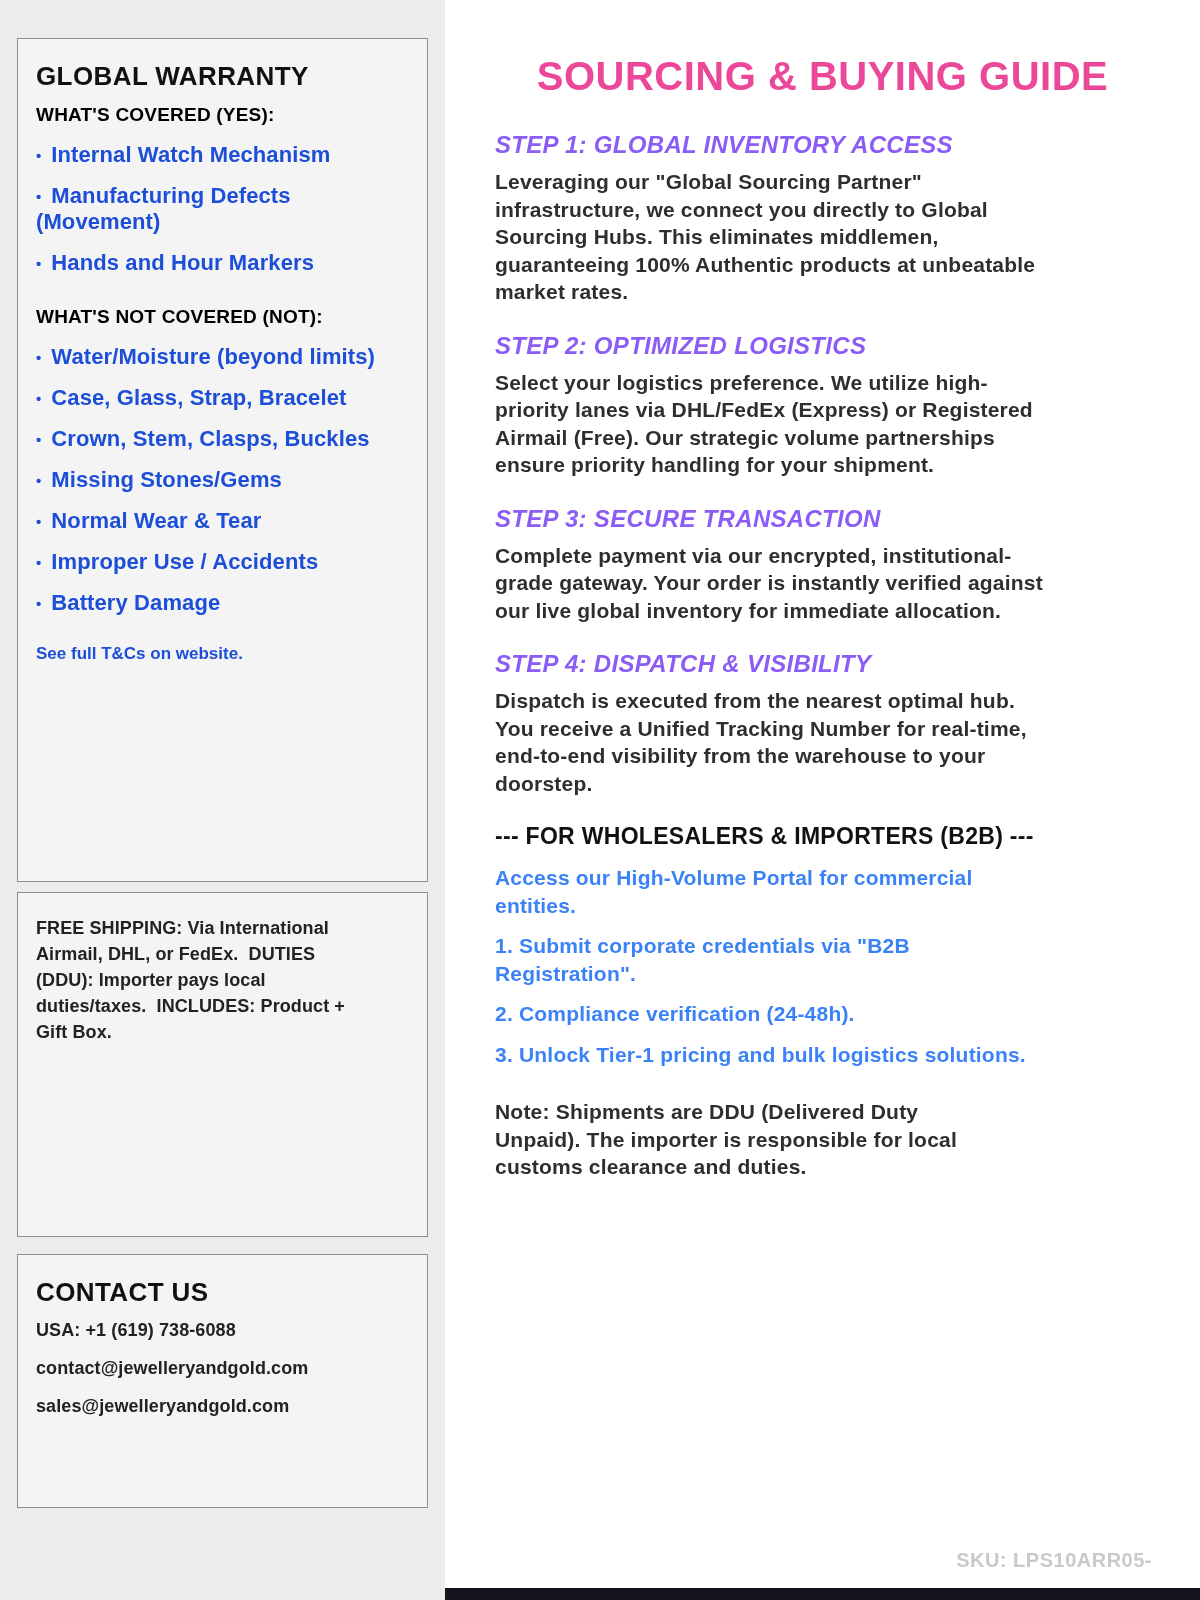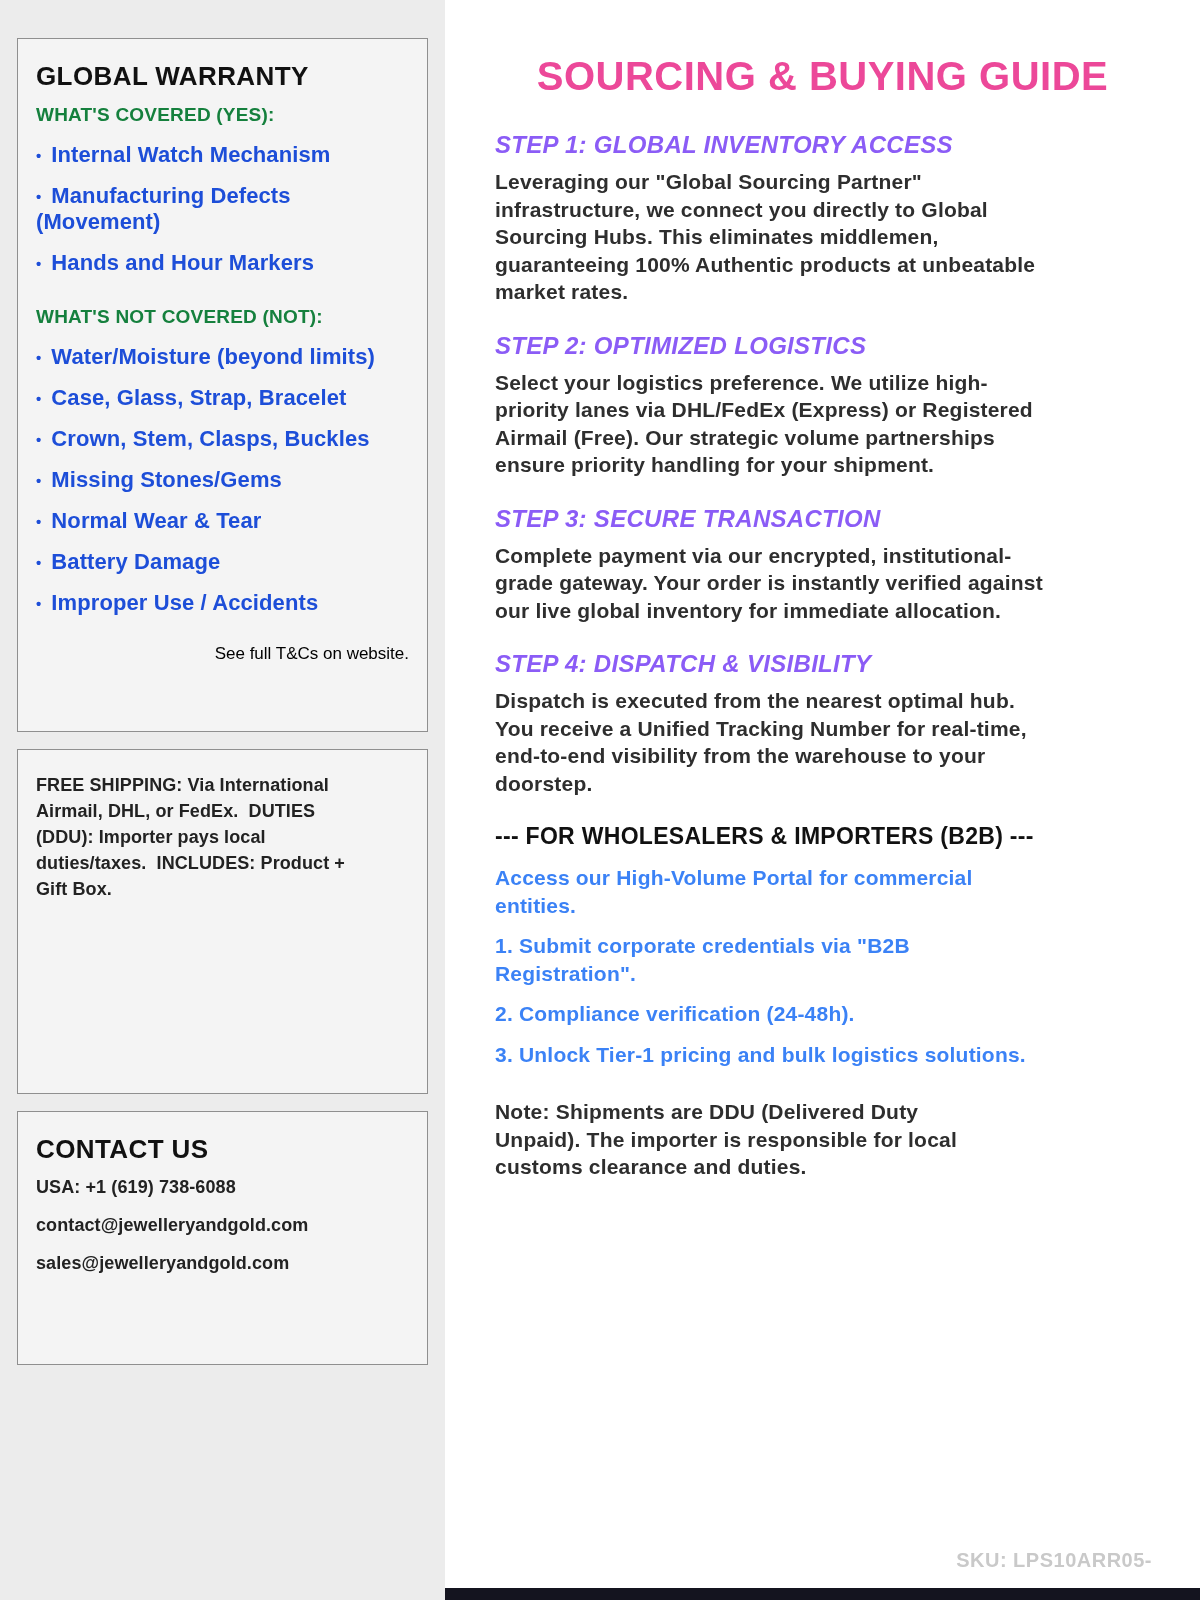--- a/index.html
+++ b/index.html
@@ -16,42 +16,42 @@
     width: 445px; min-width: 445px; height: 100%;
     background: #ececec;
     padding: 38px 17px 17px 17px;
   }
   .box {
     background: #f4f4f4;
     border: 1px solid #8f8f8f;
     padding: 22px 18px;
     width: 411px;
   }
-  .warranty-box { height: 694px; margin-bottom: 17px; }
+  .warranty-box { height: 844px; margin-bottom: 10px; }
   .terms-box    { height: 345px; margin-bottom: 17px; }
   .contact-box  { height: 254px; }
 
   .box-title {
     font-size: 26px; font-weight: 800; color: #111;
     letter-spacing: 0.4px; margin-bottom: 12px;
   }
   .sub-heading {
-    font-size: 19px; font-weight: 800; color: #15803d;
+    font-size: 19px; font-weight: 800; color: #000000;
     margin-bottom: 16px; letter-spacing: 0.2px;
   }
   .warranty-list { list-style: none; }
   .warranty-list li {
     font-size: 22px; font-weight: 700; color: #1d4ed8;
     margin-bottom: 15px; letter-spacing: 0.1px;
   }
   .warranty-list li::before { content: "•"; font-size: 15px; margin-right: 10px; position: relative; top: -1px; }
   .gap-top { margin-top: 30px; }
   .footnote {
-    margin-top: 28px; color: #000000;
-    font-size: 17px; font-weight: 400; text-align: right;
+    margin-top: 28px; color: #1d4ed8;
+    font-size: 17px; font-weight: 700;
   }
   .terms-body {
     font-size: 18px; font-weight: 700; color: #222;
     line-height: 1.45; max-width: 322px; white-space: pre-wrap;
     letter-spacing: 0.1px;
   }
   .contact-line {
     font-size: 18px; font-weight: 700; color: #222;
     margin-bottom: 17px; letter-spacing: 0.1px;
   }
@@ -113,22 +113,22 @@
         <li>Manufacturing Defects (Movement)</li>
         <li>Hands and Hour Markers</li>
       </ul>
       <h3 class="sub-heading gap-top">WHAT'S NOT COVERED (NOT):</h3>
       <ul class="warranty-list">
         <li>Water/Moisture (beyond limits)</li>
         <li>Case, Glass, Strap, Bracelet</li>
         <li>Crown, Stem, Clasps, Buckles</li>
         <li>Missing Stones/Gems</li>
         <li>Normal Wear &amp; Tear</li>
+        <li>Improper Use / Accidents</li>
         <li>Battery Damage</li>
-        <li>Improper Use / Accidents</li>
       </ul>
       <p class="footnote">See full T&amp;Cs on website.</p>
     </section>
 
     <section class="box terms-box">
       <p class="terms-body">FREE SHIPPING: Via International Airmail, DHL, or FedEx.  DUTIES (DDU): Importer pays local duties/taxes.  INCLUDES: Product + Gift Box.</p>
     </section>
 
     <section class="box contact-box">
       <h2 class="box-title">CONTACT US</h2>

